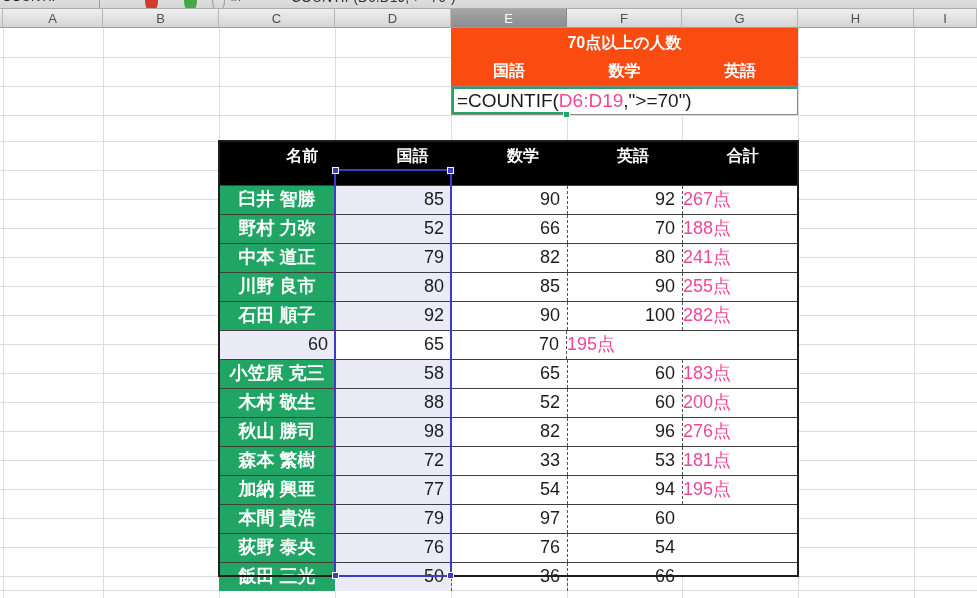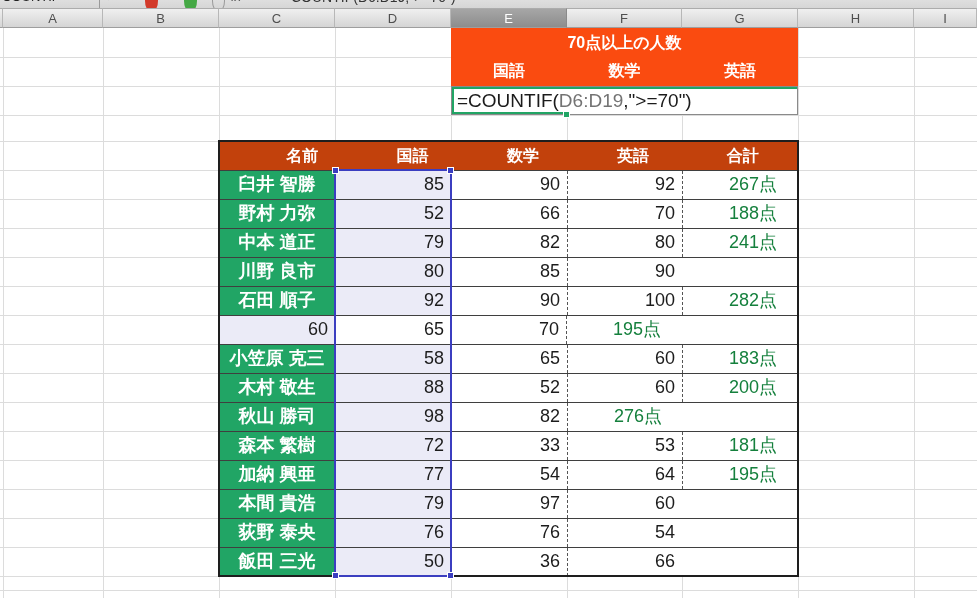--- a/index.html
+++ b/index.html
@@ -33,37 +33,37 @@
 
   
   .banner{position:absolute;left:451px;top:0;width:347px;height:76px;background:#FA4B10;color:#fff;}
   .banner-title{height:29px;line-height:30px;text-align:center;font-size:16px;font-weight:bold;}
   .banner-labels{display:flex;height:29px;}
   .banner-labels div{line-height:28px;text-align:center;font-size:16px;font-weight:bold;}
 
   
   .fbox{position:absolute;left:451px;top:58px;width:347px;height:29px;background:#fff;border:1px solid #8a8a8a;}
   .fbox .txt{position:absolute;left:5px;top:0;line-height:27px;font-size:19px;color:#1b1b1b;white-space:nowrap;}
-  .fbox .ref{color:#737373;}
+  .fbox .ref{color:#ec4899;}
   .fbox .gtop{position:absolute;left:0;top:0;width:100%;height:2px;background:#21A565;}
   .fbox .gleft{position:absolute;left:0;top:0;width:2px;height:100%;background:#21A565;}
   .fbox .gbot{position:absolute;left:0;bottom:0;width:116px;height:2px;background:#21A565;}
   .fbox .gnub{position:absolute;left:111px;bottom:-4px;width:7px;height:7px;background:#21A565;border:1px solid #fff;}
 
   
   .stable{position:absolute;left:219px;top:113px;width:579px;height:435px;outline:2px solid #1e1e1e;outline-offset:-1px;background:#fff;}
-  .thead{display:flex;height:29px;background:#c2410c;padding-left:28px;}
+  .thead{display:flex;height:44px;background:#000000;padding-left:28px;}
   .thead div{color:#fff;font-weight:bold;font-size:16px;text-align:center;line-height:29px;}
   .trow{display:flex;height:29px;border-top:1px solid #3f3f3f;}
   .trow > div{height:100%;line-height:27px;font-size:18px;}
   .c-name{width:116px;background:#21A565;color:#fff;font-weight:bold;font-size:16px;text-align:center;}
   .c-kokugo{width:116px;background:#EBEBF7;text-align:right;padding-right:7px;color:#1c1c1c;}
   .c-sugaku{width:116px;text-align:right;padding-right:7px;color:#1c1c1c;border-left:1px dashed #555;}
   .c-eigo{width:115px;text-align:right;padding-right:7px;color:#1c1c1c;border-left:1px dashed #555;}
-  .c-goukei{width:116px;text-align:right;padding-right:21px;color:#15803d;border-left:1px dashed #555;}
+  .c-goukei{width:116px;text-align:left;padding-right:21px;color:#ec4899;border-left:1px dashed #555;}
   .w116{width:116px;} .w115{width:115px;}
 
   
   .range-sel{position:absolute;left:334px;top:141px;width:118px;height:408px;border:2px solid #3B3EC0;pointer-events:none;}
   .hndl{position:absolute;width:7px;height:7px;background:#3B3EC0;border:1px solid #fff;}
   .hndl.tl{left:-4px;top:-4px;} .hndl.tr{right:-4px;top:-4px;}
   .hndl.bl{left:-4px;bottom:-4px;} .hndl.br{right:-4px;bottom:-4px;}
 </style>
 </head>
 <body>
@@ -174,20 +174,21 @@
           <div class="c-kokugo">79</div>
           <div class="c-sugaku">82</div>
           <div class="c-eigo">80</div>
           <div class="c-goukei">241点</div>
         </div>
           <div class="trow">
           <div class="c-name">川野 良市</div>
           <div class="c-kokugo">80</div>
           <div class="c-sugaku">85</div>
           <div class="c-eigo">90</div>
+          <div class="c-goukei">255点</div>
         </div>
           <div class="trow">
           <div class="c-name">石田 順子</div>
           <div class="c-kokugo">92</div>
           <div class="c-sugaku">90</div>
           <div class="c-eigo">100</div>
           <div class="c-goukei">282点</div>
         </div>
           <div class="trow">
           <div class="c-kokugo">60</div>
@@ -206,34 +207,35 @@
           <div class="c-name">木村 敬生</div>
           <div class="c-kokugo">88</div>
           <div class="c-sugaku">52</div>
           <div class="c-eigo">60</div>
           <div class="c-goukei">200点</div>
         </div>
           <div class="trow">
           <div class="c-name">秋山 勝司</div>
           <div class="c-kokugo">98</div>
           <div class="c-sugaku">82</div>
+          <div class="c-eigo">96</div>
           <div class="c-goukei">276点</div>
         </div>
           <div class="trow">
           <div class="c-name">森本 繁樹</div>
           <div class="c-kokugo">72</div>
           <div class="c-sugaku">33</div>
           <div class="c-eigo">53</div>
           <div class="c-goukei">181点</div>
         </div>
           <div class="trow">
           <div class="c-name">加納 興亜</div>
           <div class="c-kokugo">77</div>
           <div class="c-sugaku">54</div>
-          <div class="c-eigo">64</div>
+          <div class="c-eigo">94</div>
           <div class="c-goukei">195点</div>
         </div>
           <div class="trow">
           <div class="c-name">本間 貴浩</div>
           <div class="c-kokugo">79</div>
           <div class="c-sugaku">97</div>
           <div class="c-eigo">60</div>
         </div>
           <div class="trow">
           <div class="c-name">荻野 泰央</div>

